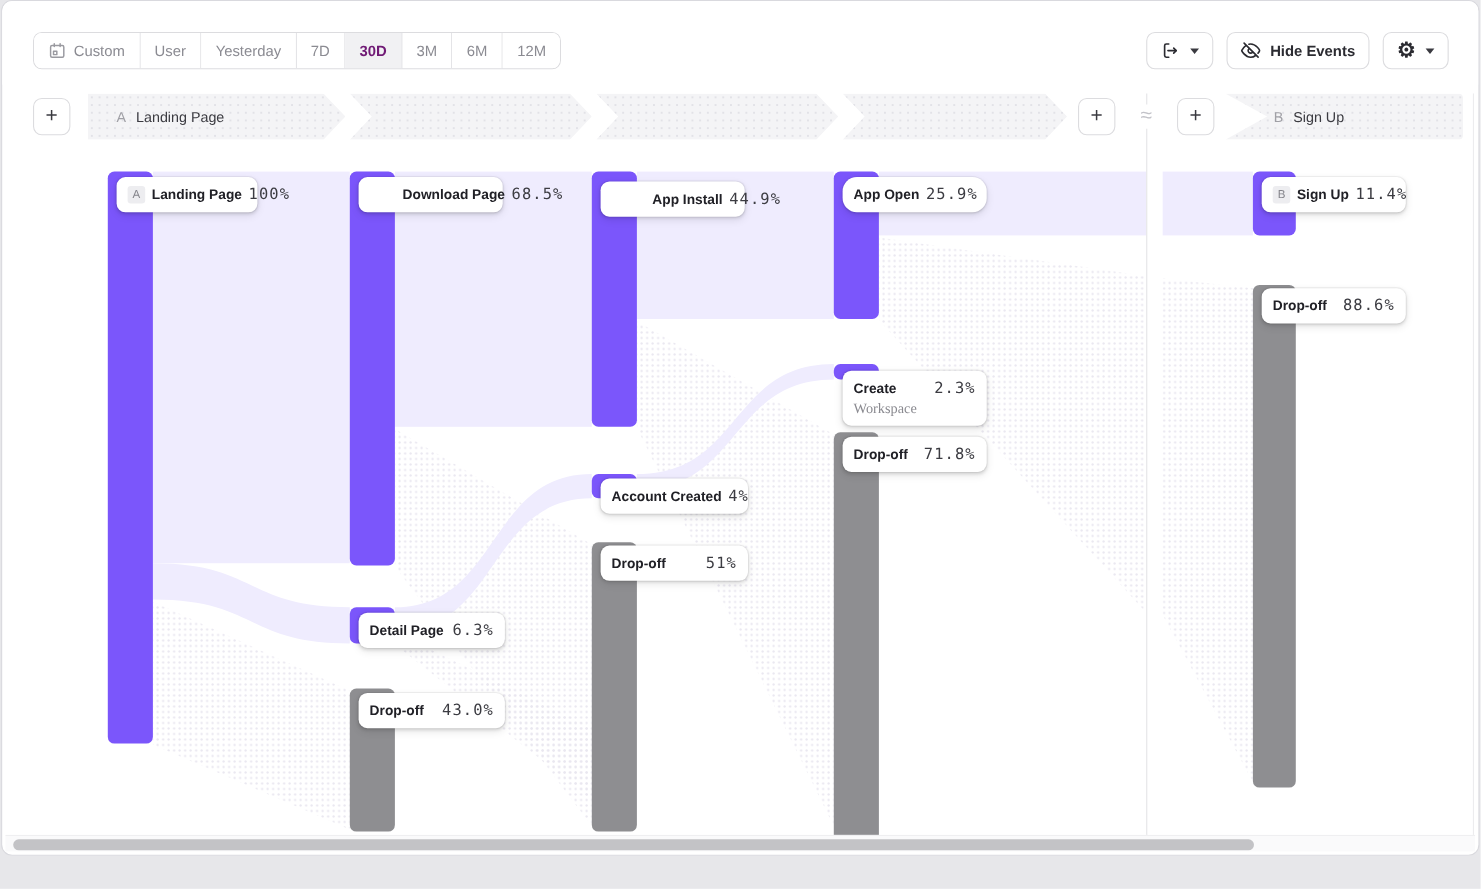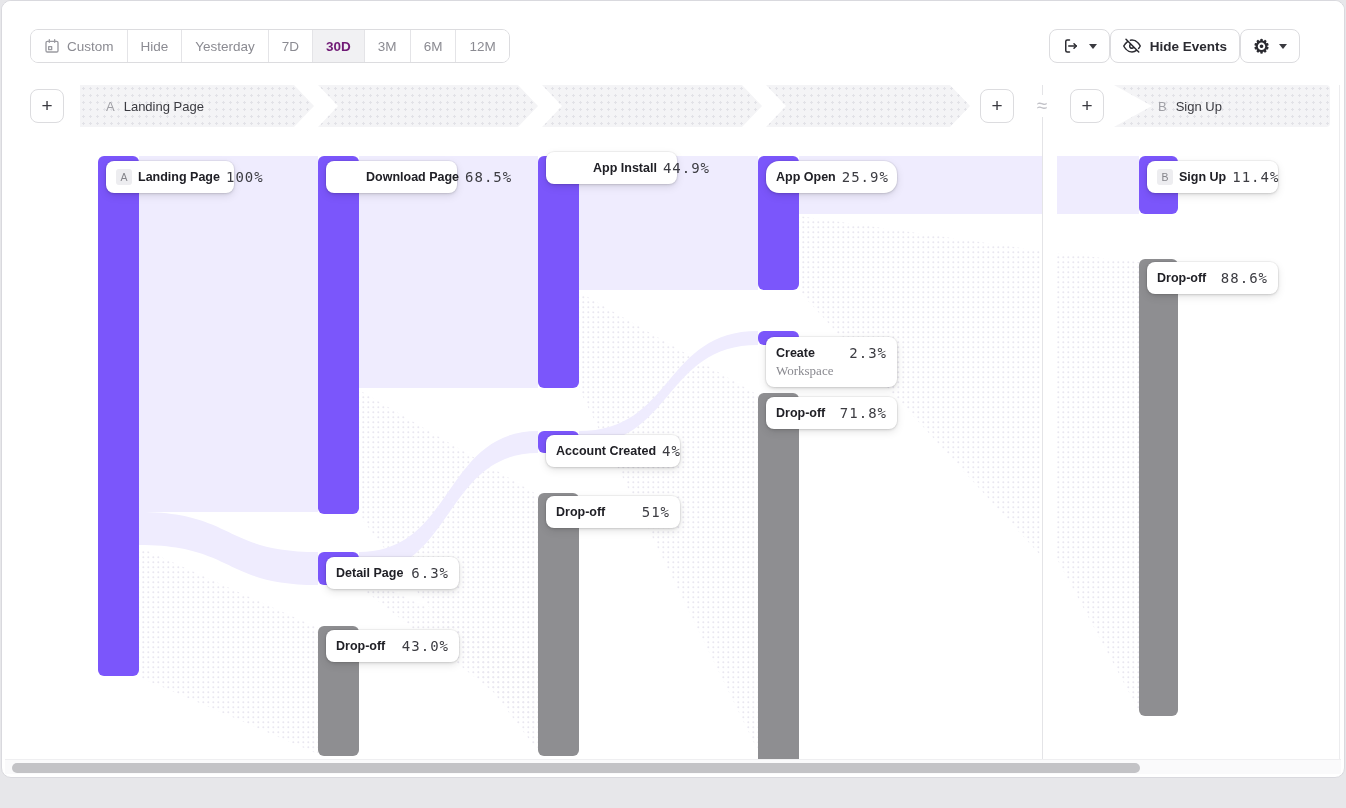--- a/index.html
+++ b/index.html
@@ -22,21 +22,21 @@
   }
   .dr-item {
     display:inline-flex; align-items:center; gap:7px;
     padding:0 13px; border:none; border-right:1px solid #e4e4e7; background:#fff;
     font-family:"Liberation Sans", sans-serif; font-size:13.5px; color:#8b8b92; cursor:pointer; white-space:nowrap;
   }
   .dr-item:last-child { border-right:none; }
   .dr-item.selected { background:#f1f1f3; color:#701a75; font-weight:700; }
   .dr-item svg { flex:0 0 auto; }
 
-  .tb-right { position:absolute; right:44px; top:28px; display:flex; }
+  .tb-right { position:absolute; right:27px; top:28px; display:flex; gap:12px; }
   .tb-btn {
     display:inline-flex; align-items:center; gap:9px; height:34px; padding:0 12px;
     border:1px solid #dcdcdf; border-radius:8px; background:#fff; cursor:pointer;
     font-family:"Liberation Sans", sans-serif; font-size:13.5px; font-weight:600; color:#2b2b31;
   }
   .caret { width:0; height:0; border-left:4px solid transparent; border-right:4px solid transparent; border-top:5px solid #3a3a40; }
   .gear-glyph { font-size:19px; line-height:1; color:#2b2b31; }
 
   
   .steps-header { position:absolute; left:0; top:84px; width:100%; height:42px; }
@@ -102,21 +102,21 @@
         <button class="dr-item">
           <svg width="16" height="16" viewBox="0 0 24 24" fill="none" stroke="#9a9aa0" stroke-width="2" stroke-linecap="round" stroke-linejoin="round">
             <rect x="3" y="5" width="18" height="16" rx="2"></rect>
             <line x1="8" y1="2.5" x2="8" y2="6.5"></line>
             <line x1="16" y1="2.5" x2="16" y2="6.5"></line>
             <rect x="7" y="13" width="4.5" height="4.5"></rect>
           </svg>
           <span>Custom</span>
         </button>
         <button class="dr-item">
-          <span>Hide</span>
+          <span>User</span>
         </button>
         <button class="dr-item">
           <span>Yesterday</span>
         </button>
         <button class="dr-item">
           <span>7D</span>
         </button>
         <button class="dr-item selected">
           <span>30D</span>
         </button>
@@ -231,21 +231,21 @@
         </div>
       </div>
       <div class="bar dropoff" style="left: 316px; top: 625px; width: 41px; height: 130px;"></div>
       <div class="node-card" style="left: 324px; top: 629px; width: 133px;">
         <div class="node-row">
           <span class="n-name">Drop-off</span>
           <span class="n-value">43.0%</span>
         </div>
       </div>
       <div class="bar event" style="left: 536px; top: 155px; width: 41px; height: 232px;"></div>
-      <div class="node-card" style="left: 544px; top: 151px; width: 131px; padding-left: 47px;">
+      <div class="node-card" style="left: 544px; top: 164px; width: 131px; padding-left: 47px;">
         <div class="node-row">
           <span class="n-name">App Install</span>
           <span class="n-value">44.9%</span>
         </div>
       </div>
       <div class="bar event" style="left: 536px; top: 430px; width: 41px; height: 22px;"></div>
       <div class="node-card" style="left: 544px; top: 434px; width: 134px;">
         <div class="node-row">
           <span class="n-name">Account Created</span>
           <span class="n-value">4%</span>

